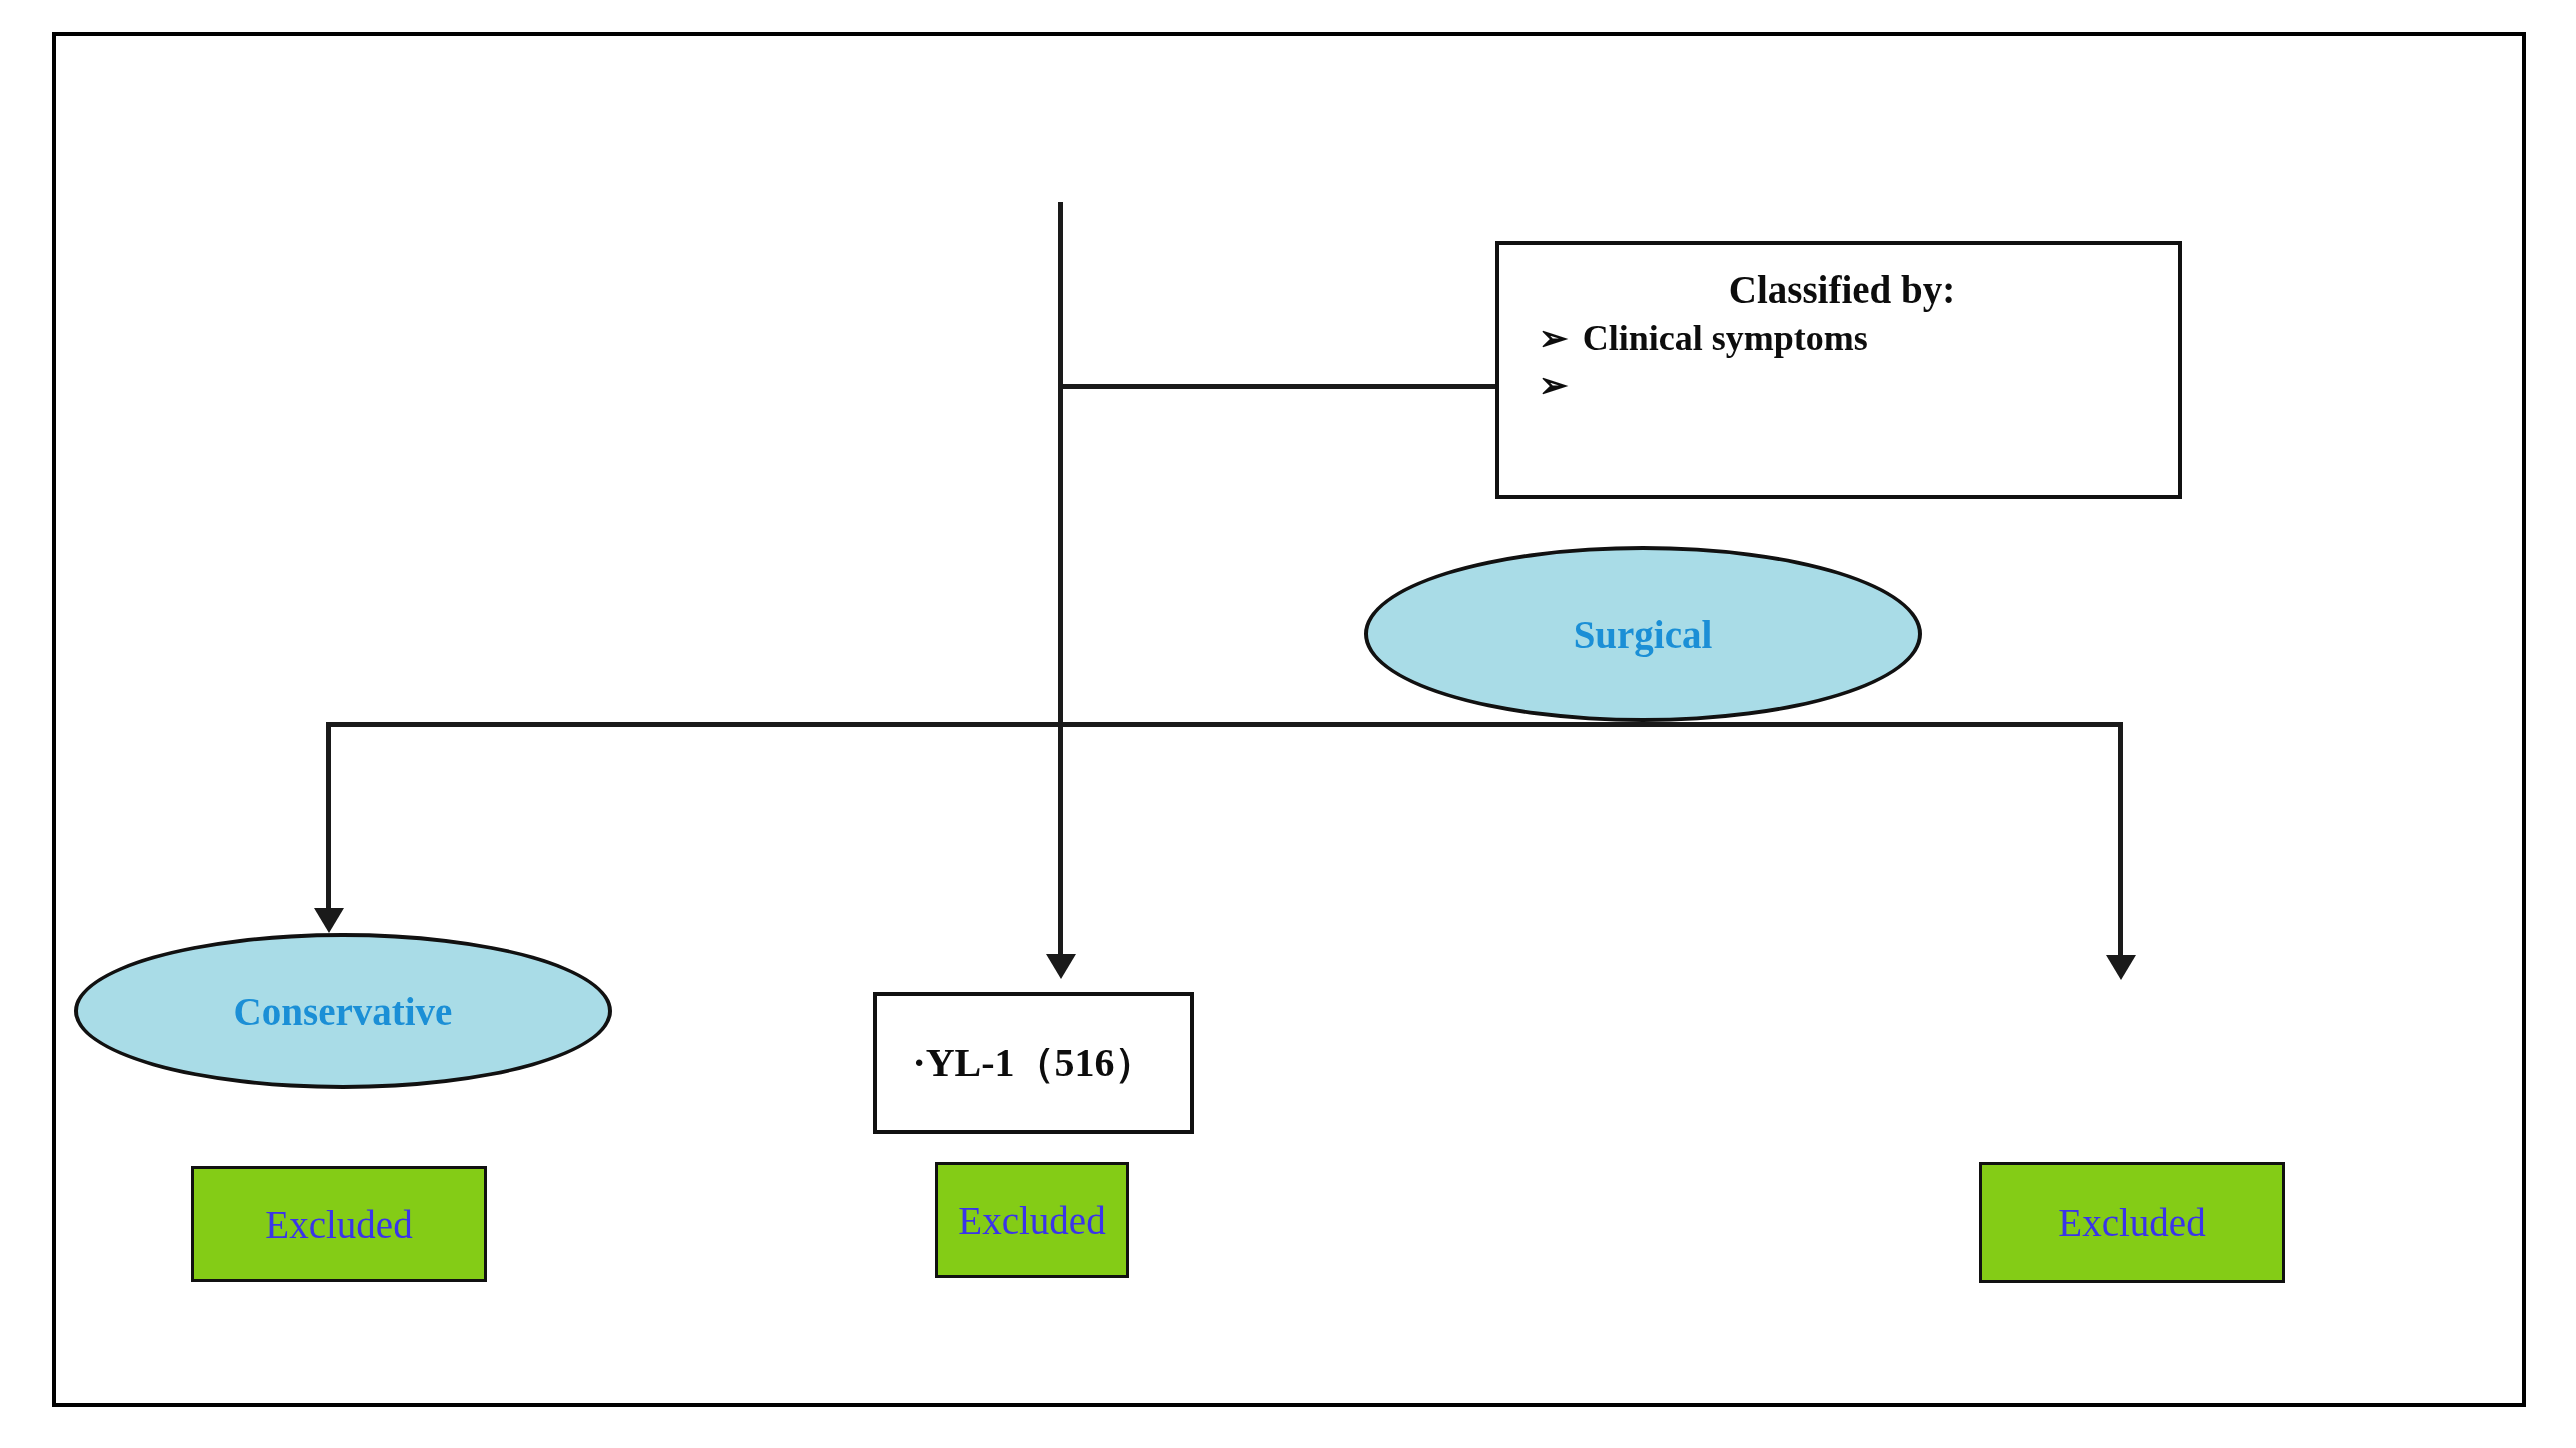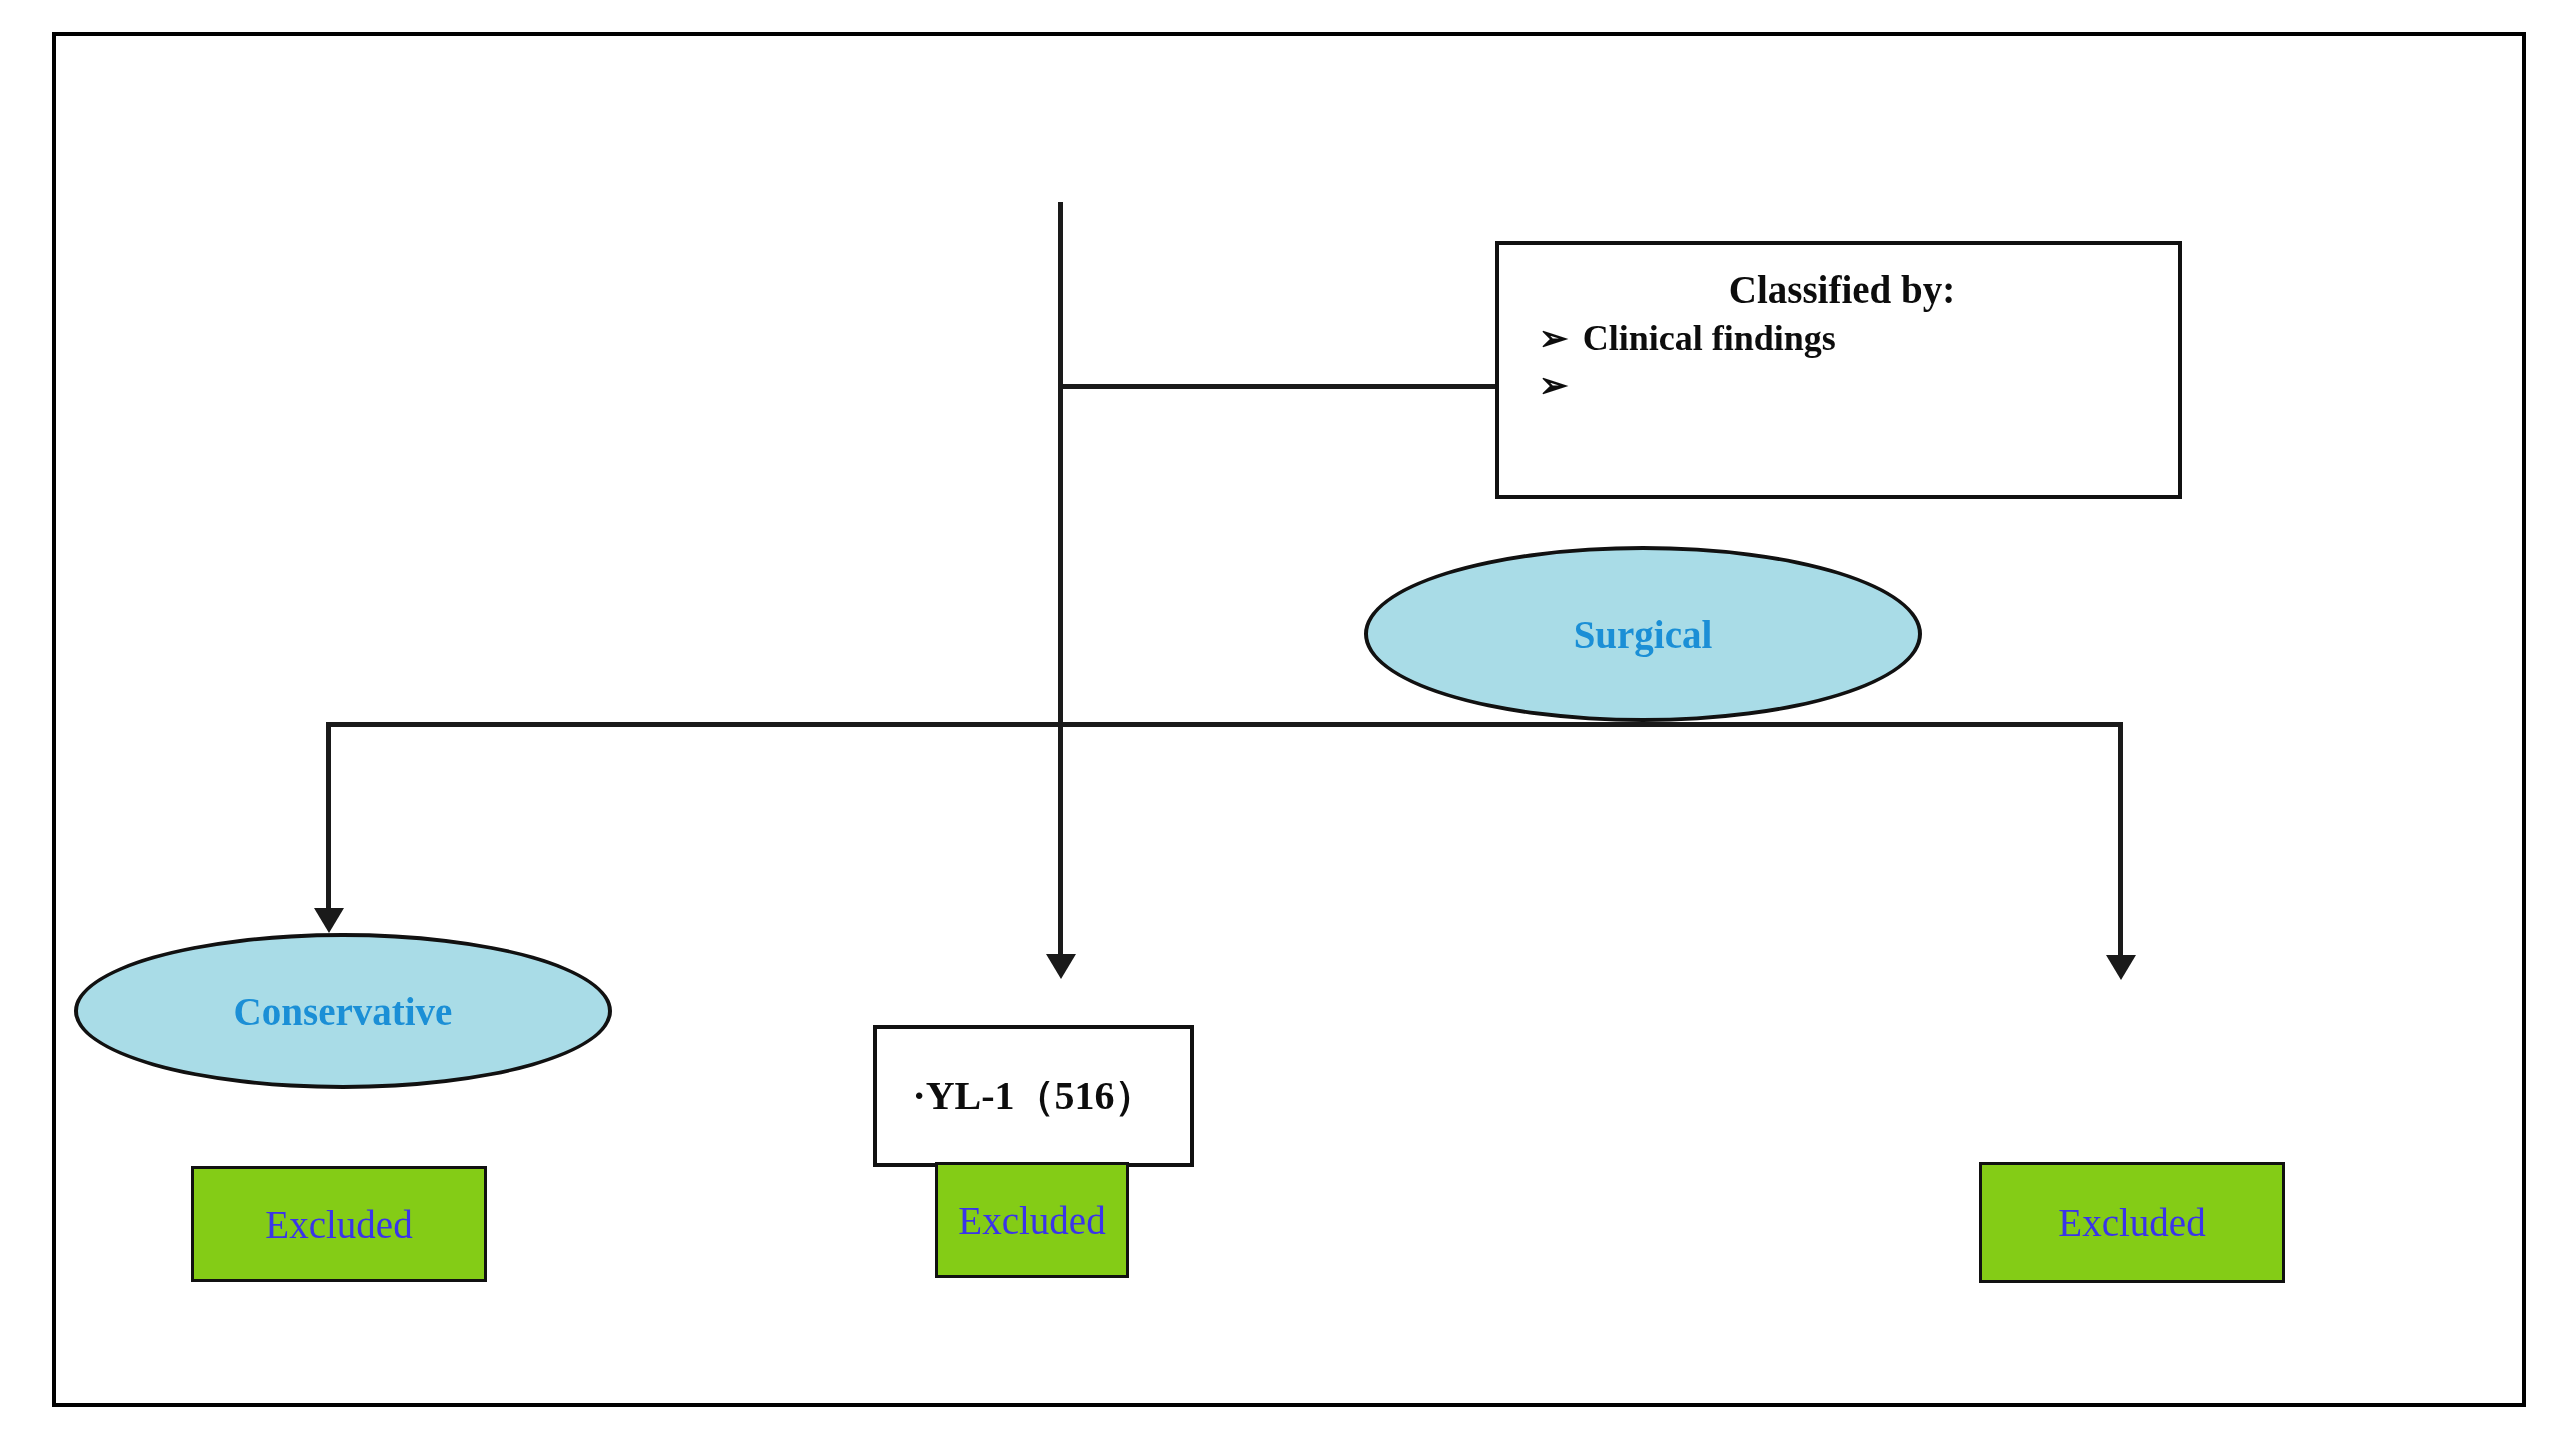--- a/index.html
+++ b/index.html
@@ -88,21 +88,21 @@
     display: inline-block;
     width: 58px;
     flex: 0 0 58px;
     font-size: 35px;
     font-weight: bold;
     color: #0d0d0d;
     line-height: 1;
   }
 
   #box-yl1 {
-    left: 873px; top: 1025px; width: 321px; height: 142px;
+    left: 873px; top: 992px; width: 321px; height: 142px;
   }
   #box-yl1 .node-text { font-size: 40px; }
 
   #box-burr {
     left: 1750px; top: 980px; width: 763px; height: 142px;
   }
   #box-burr .node-text { font-size: 40px; }
 
   
   .outcome-box {
@@ -199,21 +199,21 @@
   <div class="arrow-head" id="arrow-main"></div>
   <div class="arrow-head" id="arrow-left"></div>
   <div class="arrow-head" id="arrow-right"></div>
 
 
   <div class="node-box" id="box-classified">
     <div class="classified-title">Classified by:</div>
     <ul class="classified-list">
       <li>
         <span class="bullet-arrow">➢</span>
-        <span>Clinical findings</span>
+        <span>Clinical symptoms</span>
       </li>
       <li>
         <span class="bullet-arrow">➢</span>
       </li>
     </ul>
   </div>
 
   <div class="ellipse-node" id="ellipse-surgical" style="background: rgb(169, 220, 231);">
     <span class="ellipse-text" style="color: rgb(27, 143, 214);">Surgical</span>
   </div>

